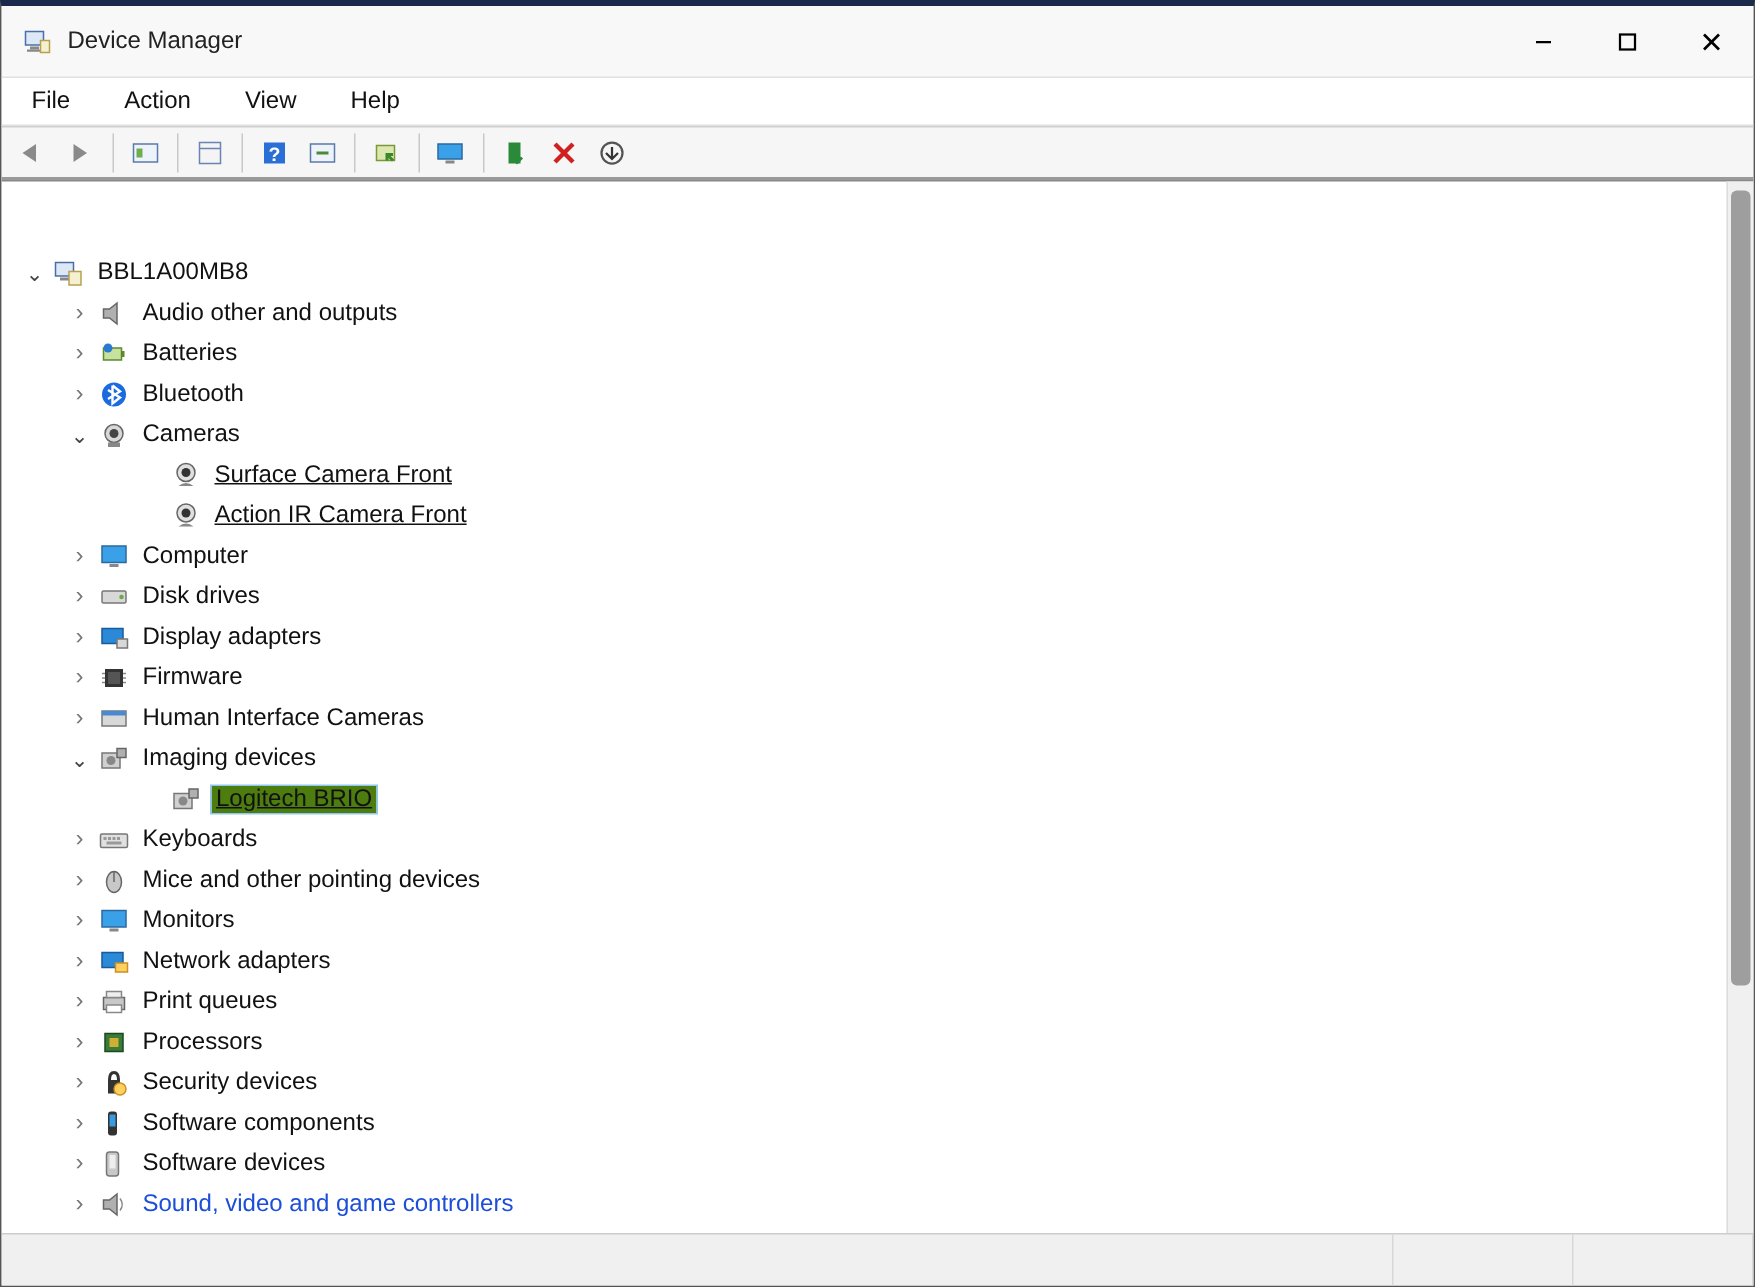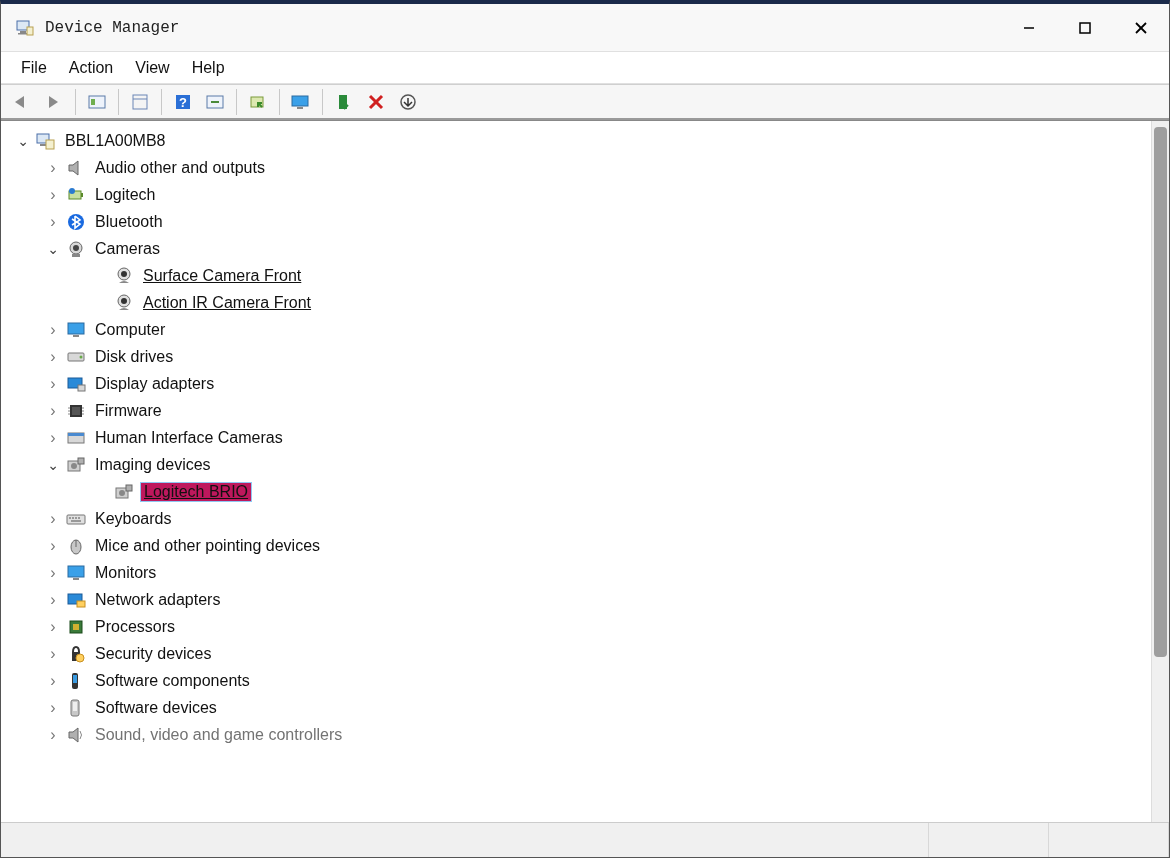--- a/index.html
+++ b/index.html
@@ -14,21 +14,20 @@
     border: 1px solid #555;
     border-top: 4px solid #1a2a4a;
   }
   .titlebar {
     height: 48px;
     background: #f8f8f8;
     display: flex;
     align-items: center;
     padding-left: 14px;
     border-bottom: 1px solid #e0e0e0;
-    font-family: Liberation Mono, monospace;
   }
   .titlebar .app-icon {
     width: 20px; height: 20px;
     margin-right: 10px;
     display:flex; align-items:center; justify-content:center;
   }
   .titlebar .title {
     font-size: 16px;
     color: #222;
     flex: 1;
@@ -42,21 +41,21 @@
     font-size: 14px;
     color: #000;
   }
   .winbtn svg { stroke:#000; }
   .menubar {
     height: 32px;
     background: #fff;
     display: flex;
     align-items: center;
     padding: 0 10px;
-    gap: 2px;
+    gap: 16px;
     border-bottom: 1px solid #e0e0e0;
     font-size: 16px;
   }
   .menuitem {
     padding: 4px 10px;
     color: #111;
   }
   .toolbar {
     height: 36px;
     background: #f6f6f6;
@@ -77,25 +76,26 @@
   }
   .content-wrap {
     display:flex;
     height: calc(858px - 4px - 48px - 32px - 36px - 36px);
     background:#fff;
     border-top:1px solid #888;
   }
   .tree {
     flex:1;
     overflow:hidden;
-    padding: 6px 0 0 10px;
+    padding: 22px 0 0 10px;
     font-size: 16px;
     color:#111;
     line-height: 1.0;
     position:relative;
+    margin-top:25px;
   }
   .scrollbar {
     width:18px;
     background:#f0f0f0;
     border-left:1px solid #ddd;
     position:relative;
   }
   .scrollthumb {
     position:absolute;
     left:2px; right:2px;
@@ -122,36 +122,36 @@
   .expander.none { visibility:hidden; }
   .node .ico {
     width:22px; height:22px;
     margin: 0 6px 0 2px;
     display:flex; align-items:center; justify-content:center;
   }
   .lvl0 { padding-left: 4px; }
   .lvl1 { padding-left: 34px; }
   .lvl2 { padding-left: 82px; text-decoration: underline; }
   .node.selected span.label {
-    background:#be185d;
+    background:#4d7c0f;
     outline:1px solid #8fc7f2;
     padding: 1px 3px;
   }
   .label { padding:1px 2px; }
   .statusbar {
     height:36px;
     background:#f0f0f0;
     border-top:1px solid #ccc;
     display:flex;
   }
   .statusbar .sbcell { border-right:1px solid #d8d8d8; }
   .sb-main{ flex:1; }
   .sb-a{ width:120px;}
   .sb-b{ width:120px;}
-  .cut { color:#737373; }
+  .cut { color:#1d4ed8; }
   
   svg { display:block; }
 </style>
 </head>
 <body>
 
 <div class="titlebar">
   <div class="app-icon">
     <svg width="18" height="18" viewBox="0 0 18 18">
       <rect x="1" y="2" width="12" height="9" fill="#dce8f5" stroke="#4a6ea8"></rect>
@@ -286,21 +286,21 @@
       </div>
       <div class="node lvl1">
         <div class="expander closed"></div>
         <div class="ico">
           <svg width="20" height="20" viewBox="0 0 20 20">
             <rect x="3" y="6" width="12" height="8" fill="#c8e0a0" stroke="#5a8a2a"></rect>
             <rect x="15" y="8" width="2" height="4" fill="#5a8a2a"></rect>
             <circle cx="6" cy="6" r="3" fill="#2a7ad0"></circle>
           </svg>
         </div>
-        <span class="label">Logitech</span>
+        <span class="label">Batteries</span>
       </div>
       <div class="node lvl1">
         <div class="expander closed"></div>
         <div class="ico">
           <svg width="20" height="20" viewBox="0 0 20 20">
             <circle cx="10" cy="10" r="8" fill="#1a6ae0"></circle>
             <path d="M9 4 L9 16 L14 12 L6 7 M9 4 L14 8 L6 13" fill="none" stroke="#fff" stroke-width="1.6"></path>
           </svg>
         </div>
         <span class="label">Bluetooth</span>
@@ -452,20 +452,31 @@
       </div>
       <div class="node lvl1">
         <div class="expander closed"></div>
         <div class="ico">
           <svg width="20" height="20" viewBox="0 0 20 20">
             <rect x="2" y="4" width="14" height="10" fill="#2a8ad8" stroke="#1a5a98"></rect>
             <rect x="11" y="11" width="8" height="6" fill="#ffd060" stroke="#c89020"></rect>
           </svg>
         </div>
         <span class="label">Network adapters</span>
+      </div>
+      <div class="node lvl1">
+        <div class="expander closed"></div>
+        <div class="ico">
+          <svg width="20" height="20" viewBox="0 0 20 20">
+            <rect x="3" y="7" width="14" height="8" fill="#c8c8c8" stroke="#666"></rect>
+            <rect x="5" y="3" width="10" height="4" fill="#eee" stroke="#888"></rect>
+            <rect x="5" y="12" width="10" height="5" fill="#fff" stroke="#888"></rect>
+          </svg>
+        </div>
+        <span class="label">Print queues</span>
       </div>
       <div class="node lvl1">
         <div class="expander closed"></div>
         <div class="ico">
           <svg width="20" height="20" viewBox="0 0 20 20">
             <rect x="4" y="4" width="12" height="12" fill="#3a7a3a" stroke="#1a4a1a"></rect>
             <rect x="7" y="7" width="6" height="6" fill="#d0b030"></rect>
           </svg>
         </div>
         <span class="label">Processors</span>

